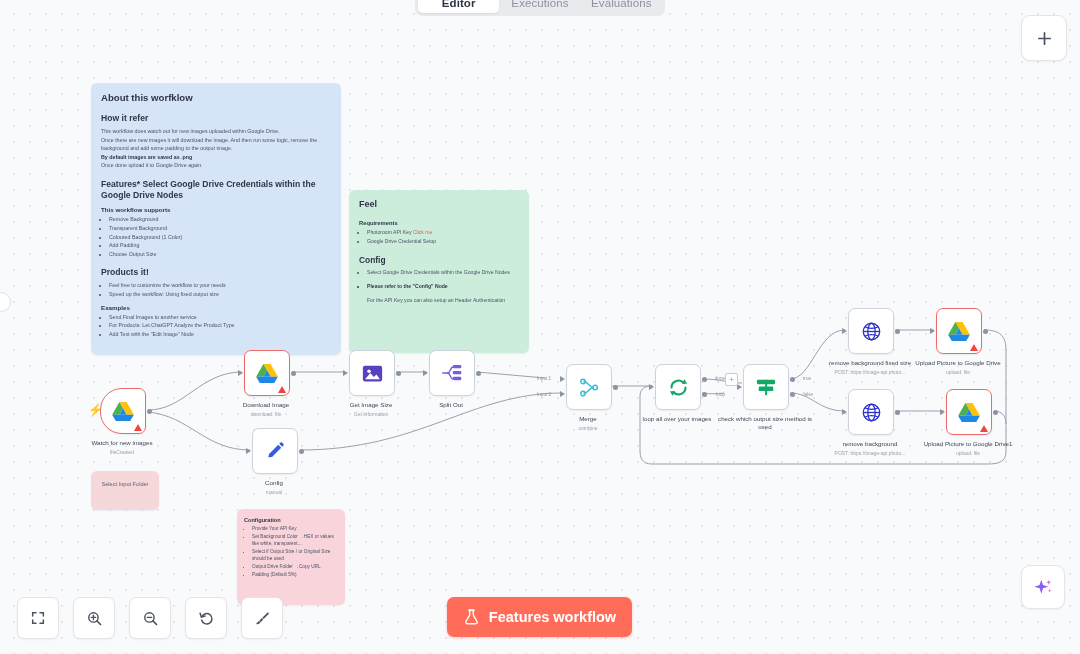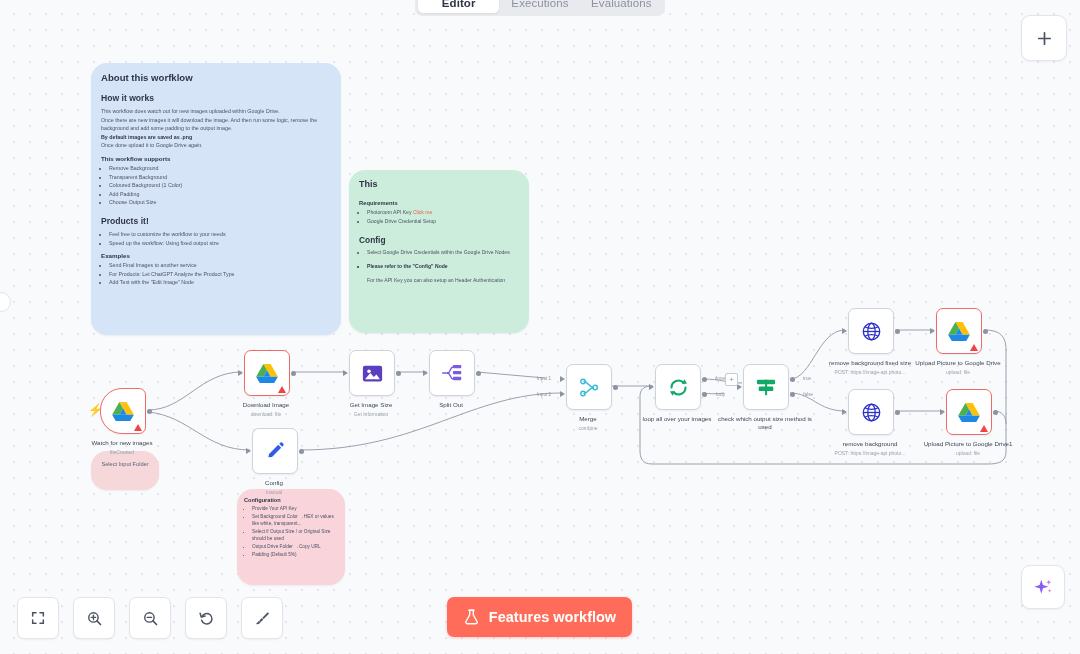--- a/index.html
+++ b/index.html
@@ -26,22 +26,22 @@
     display:flex;align-items:flex-end;padding:3px;box-sizing:border-box;
     z-index:40;
   }
   .tab{
     flex:1;text-align:center;font-size:11.5px;color:#8b92a3;
     padding:5px 0 4px 0;border-radius:5px;letter-spacing:.1px;
   }
   .tab.active{background:#ffffff;color:#2d3648;font-weight:600;
     box-shadow:0 1px 2px rgba(0,0,0,.07);}
   
-  .note{position:absolute;border-radius:16px;box-sizing:border-box;
-    box-shadow:0 1px 2px rgba(20,25,40,.06);}
+  .note{position:absolute;border-radius:6px;box-sizing:border-box;
+    box-shadow:0 1px 2px rgba(20,25,40,.06);margin-top:20px;}
   .note .inner{padding:9px 10px;}
   #note-about{left:91px;top:63px;width:250px;height:272px;background:#d6e4f7;}
   #note-setup{left:349px;top:170px;width:180px;height:163px;background:#cdeddc;}
   #note-config{left:237px;top:489px;width:108px;height:96px;background:#f9d4da;}
   #note-inputfolder{left:91px;top:451px;width:68px;height:39px;background:#f6d7da;}
 
   .nt-h1{font-size:9.6px;font-weight:700;color:#2e3648;margin:0 0 9px 0;line-height:1.25;}
   .nt-h2{font-size:8.6px;font-weight:700;color:#2e3648;margin:9px 0 3px 0;line-height:1.3;}
   .nt-h3{font-size:6.2px;font-weight:700;color:#2e3648;margin:5px 0 2px 0;}
   .nt-p{font-size:5.3px;line-height:1.62;color:#4a5266;margin:0;}
@@ -156,25 +156,26 @@
 
 <div id="tabbar">
   <div class="tab active">Editor</div>
   <div class="tab">Executions</div>
   <div class="tab">Evaluations</div>
 </div>
 
 <div class="note" id="note-about">
   <div class="inner">
     <div class="nt-h1">About this worfklow</div>
-    <div class="nt-h2">How it works</div>
+    <div class="nt-h2">How it refer</div>
     <div class="nt-p">This workflow does watch out for new images uploaded within Google Drive.</div>
     <div class="nt-p">Once there are new images it will download the image. And then run some logic, remove the background and add some padding to the output image.</div>
     <div class="nt-p b">By default images are saved as .png</div>
     <div class="nt-p">Once done upload it to Google Drive again.</div>
+    <div class="nt-h2">Features* Select Google Drive Credentials within the Google Drive Nodes</div>
     <div class="nt-h3">This workflow supports</div>
     <ul class="nt-ul">
       <li>Remove Background</li>
       <li>Transparent Background</li>
       <li>Coloured Background (1 Color)</li>
       <li>Add Padding</li>
       <li>Choose Output Size</li>
     </ul>
     <div class="nt-h2">Products it!</div>
     <ul class="nt-ul">
@@ -185,21 +186,21 @@
     <ul class="nt-ul">
       <li>Send Final Images to another service</li>
       <li>For Products: Let ChatGPT Analyze the Product Type</li>
       <li>Add Text with the "Edit Image" Node</li>
     </ul>
   </div>
 </div>
 
 <div class="note" id="note-setup">
   <div class="inner">
-    <div class="nt-h1">This</div>
+    <div class="nt-h1">Feel</div>
     <div class="nt-h3">Requirements</div>
     <ul class="nt-ul">
       <li><span>Photoroom API Key</span>
         <span class="nt-link">Click me</span></li>
       <li>Google Drive Credential Setup</li>
     </ul>
     <div class="nt-h2">Config</div>
     <ul class="nt-ul">
       <li>Select Google Drive Credentials within the Google Drive Nodes</li>
       <li style="margin-top:5px;font-weight:700;color:#2e3648;">Please refer to the "Config" Node</li>

